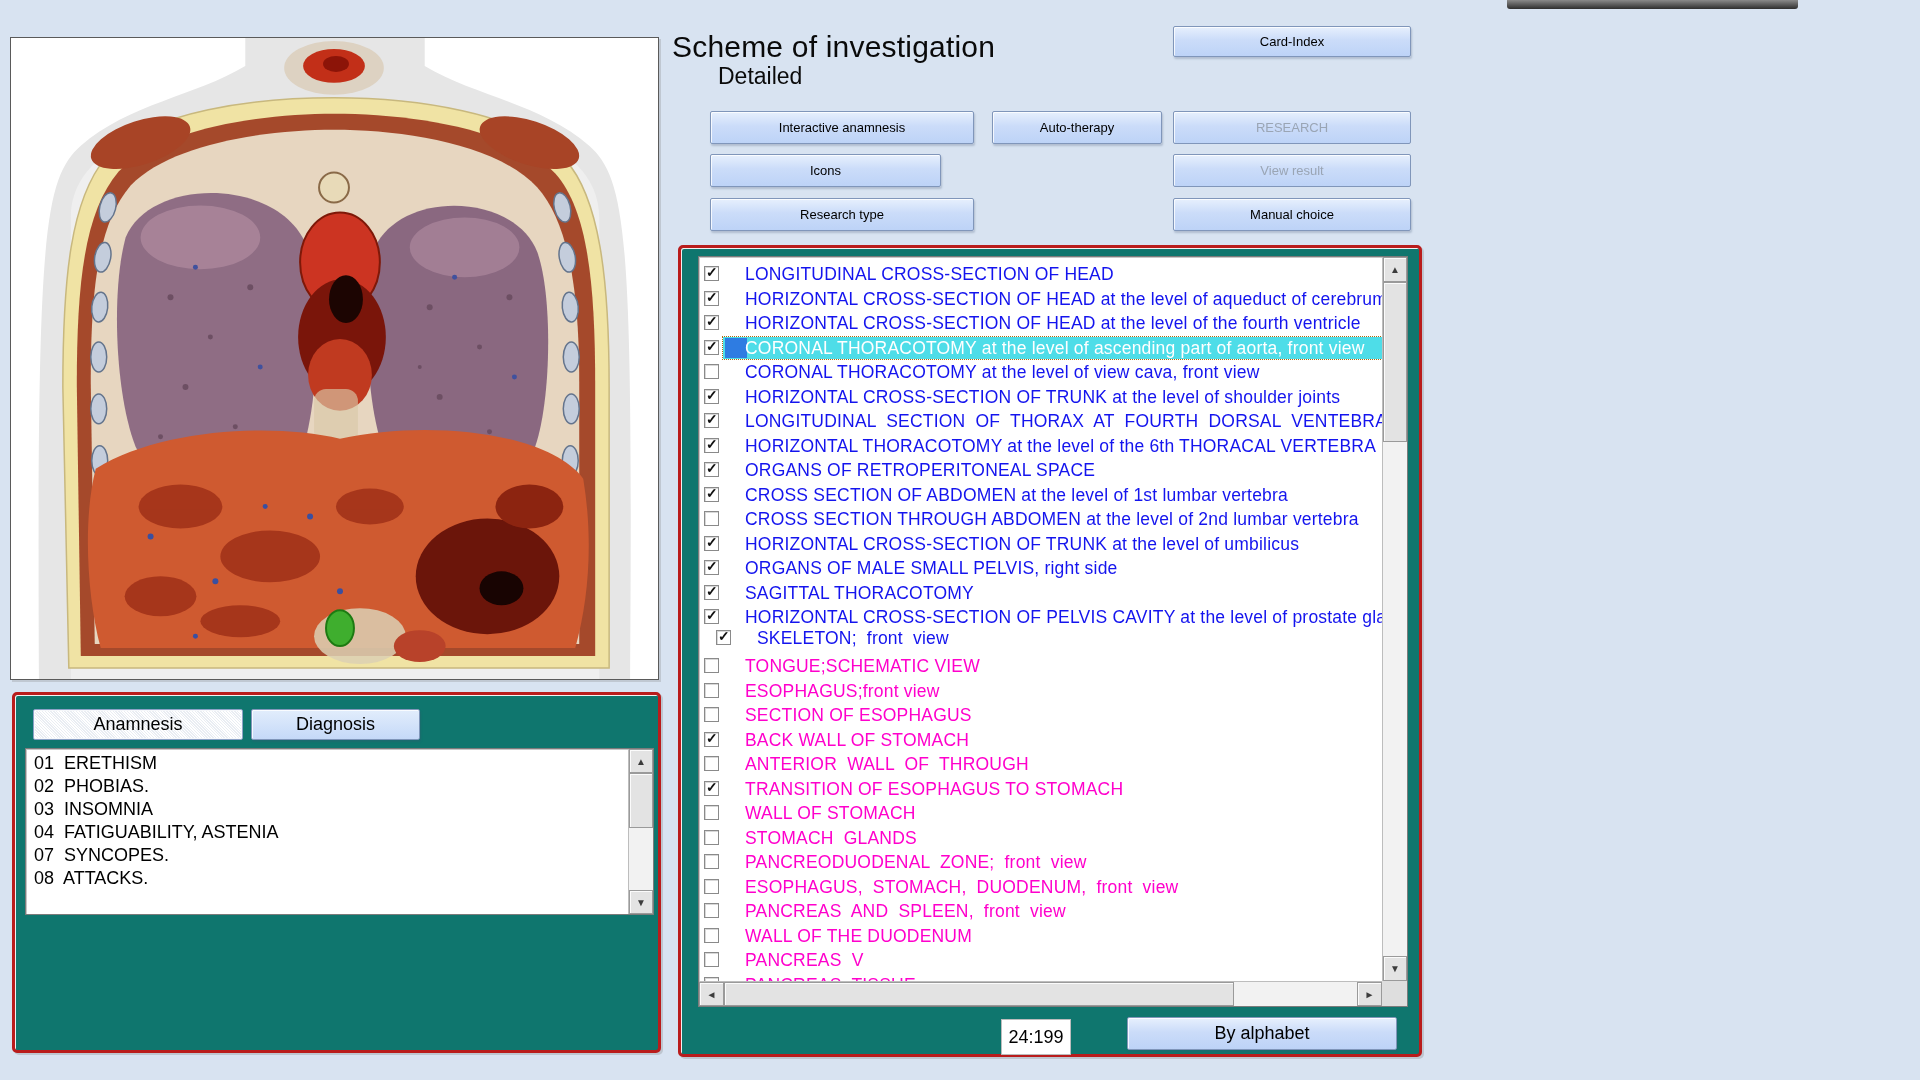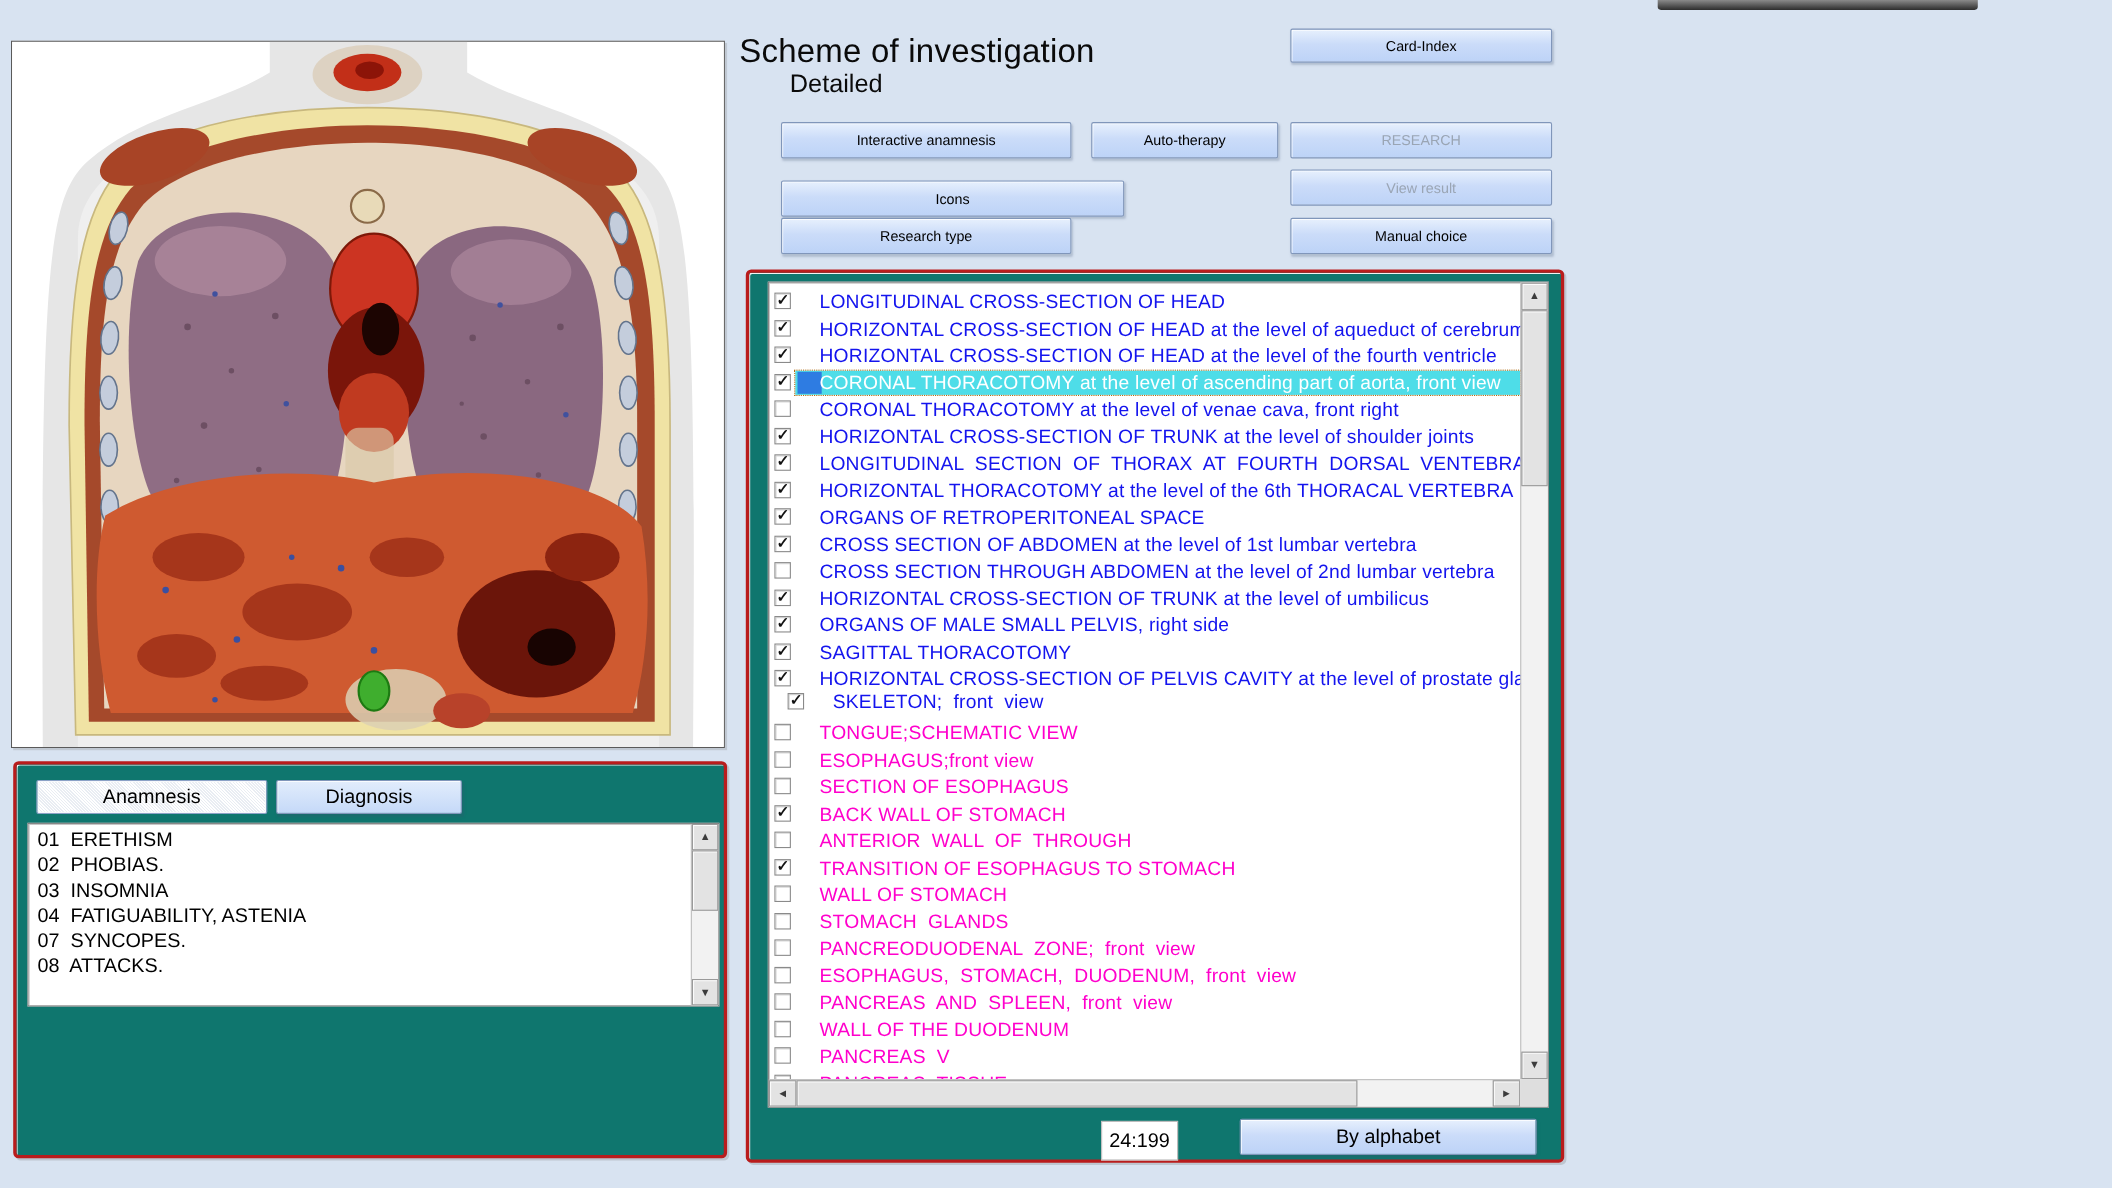--- a/index.html
+++ b/index.html
@@ -25,21 +25,21 @@
     font-size:13px; color:#000;
     background:linear-gradient(180deg,#e7f0fd 0%,#cbdcf9 45%,#bdd3f7 100%);
     border:1px solid #8096ba; border-radius:2px;
     box-shadow:inset 1px 1px 0 rgba(255,255,255,.8), 1px 2px 2px rgba(60,80,110,.25);
     cursor:pointer; }
   .btn.disabled { color:#9aa5b4; box-shadow:inset 1px 1px 0 rgba(255,255,255,.8); }
   .b-cardindex { left:1173px; top:26px;  width:238px; height:31px; }
   .b-interactive { left:710px; top:111px; width:264px; height:33px; }
   .b-autotherapy { left:992px; top:111px; width:170px; height:33px; }
   .b-research { left:1173px; top:111px; width:238px; height:33px; }
-  .b-icons { left:710px; top:164px; width:312px; height:33px; }
+  .b-icons { left:710px; top:154px; width:231px; height:33px; }
   .b-viewresult { left:1173px; top:154px; width:238px; height:33px; }
   .b-researchtype { left:710px; top:198px; width:264px; height:33px; }
   .b-manualchoice { left:1173px; top:198px; width:238px; height:33px; }
 
   
   .gray-panel { position:absolute; background:#0f766e; border:3px solid #b91c1c; border-radius:5px;
     box-shadow:inset 1px 1px 0 #f2f2f2, 2px 2px 0 rgba(110,110,110,.25); }
   .inv-panel { left:678px; top:245px; width:744px; height:812px; }
   .an-panel  { left:12px;  top:692px; width:649px; height:361px; }
 
@@ -221,21 +221,21 @@
             <span class="lbl">HORIZONTAL CROSS-SECTION OF HEAD at the level of the fourth ventricle</span>
           </div>
           <div class="inv-row c-blue selected" style="top: 78.5px;">
             <span class="cb checked"></span>
             <span class="hl-bg"></span>
             <span class="sel-square"></span>
             <span class="lbl">CORONAL THORACOTOMY at the level of ascending part of aorta, front view</span>
           </div>
           <div class="inv-row c-blue" style="top: 103px;">
             <span class="cb"></span>
-            <span class="lbl">CORONAL THORACOTOMY at the level of venae cava, front right</span>
+            <span class="lbl">CORONAL THORACOTOMY at the level of view cava, front view</span>
           </div>
           <div class="inv-row c-blue" style="top: 127.5px;">
             <span class="cb checked"></span>
             <span class="lbl">HORIZONTAL CROSS-SECTION OF TRUNK at the level of shoulder joints</span>
           </div>
           <div class="inv-row c-blue" style="top: 152px; padding-left: 16px;">
             <span class="cb checked"></span>
             <span class="lbl">LONGITUDINAL  SECTION  OF  THORAX  AT  FOURTH  DORSAL  VENTEBRA</span>
           </div>
           <div class="inv-row c-blue" style="top: 176.5px;">

